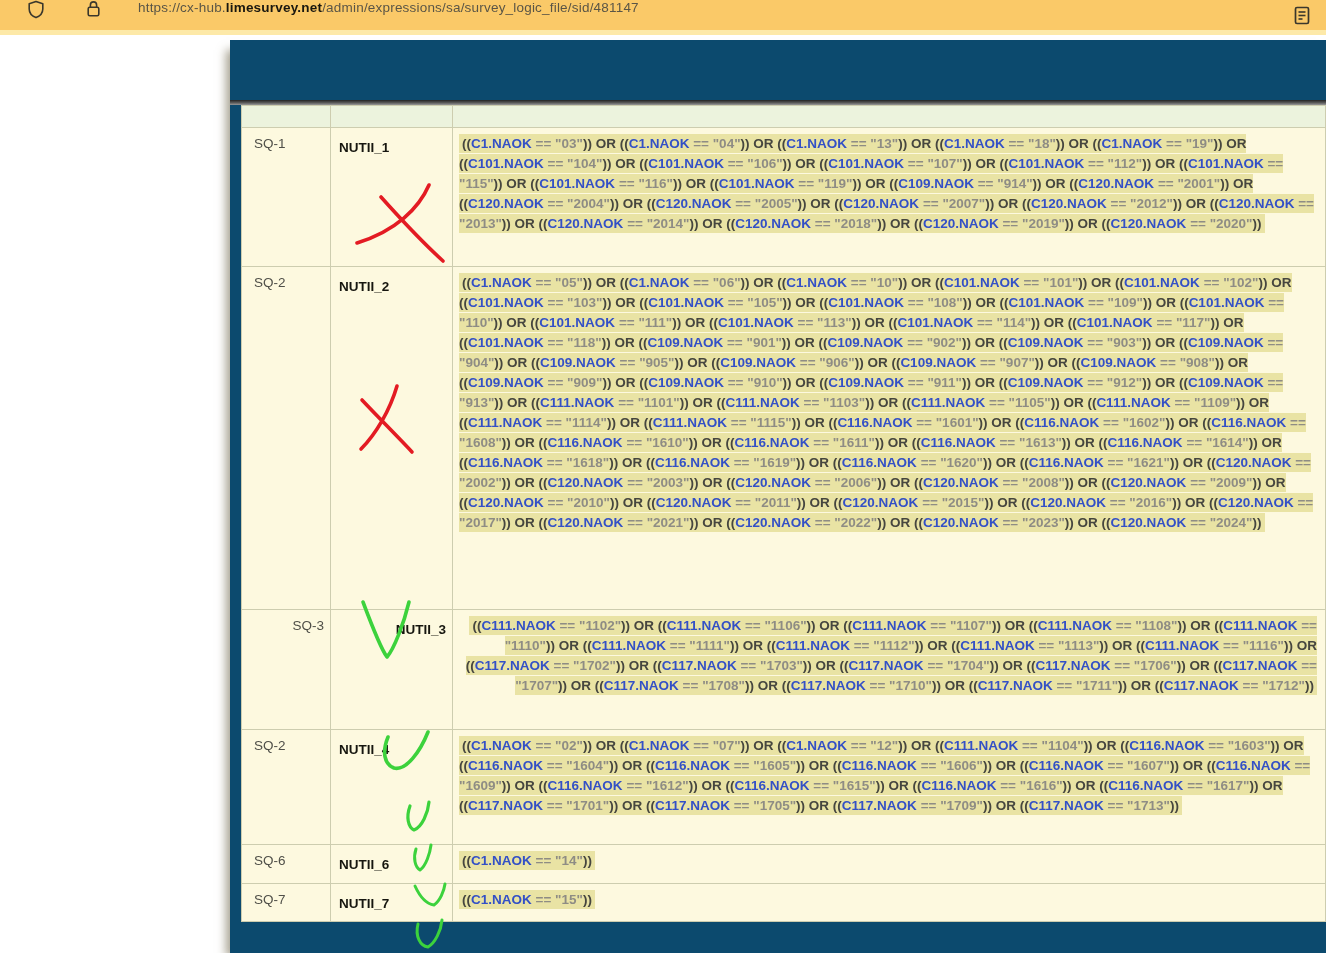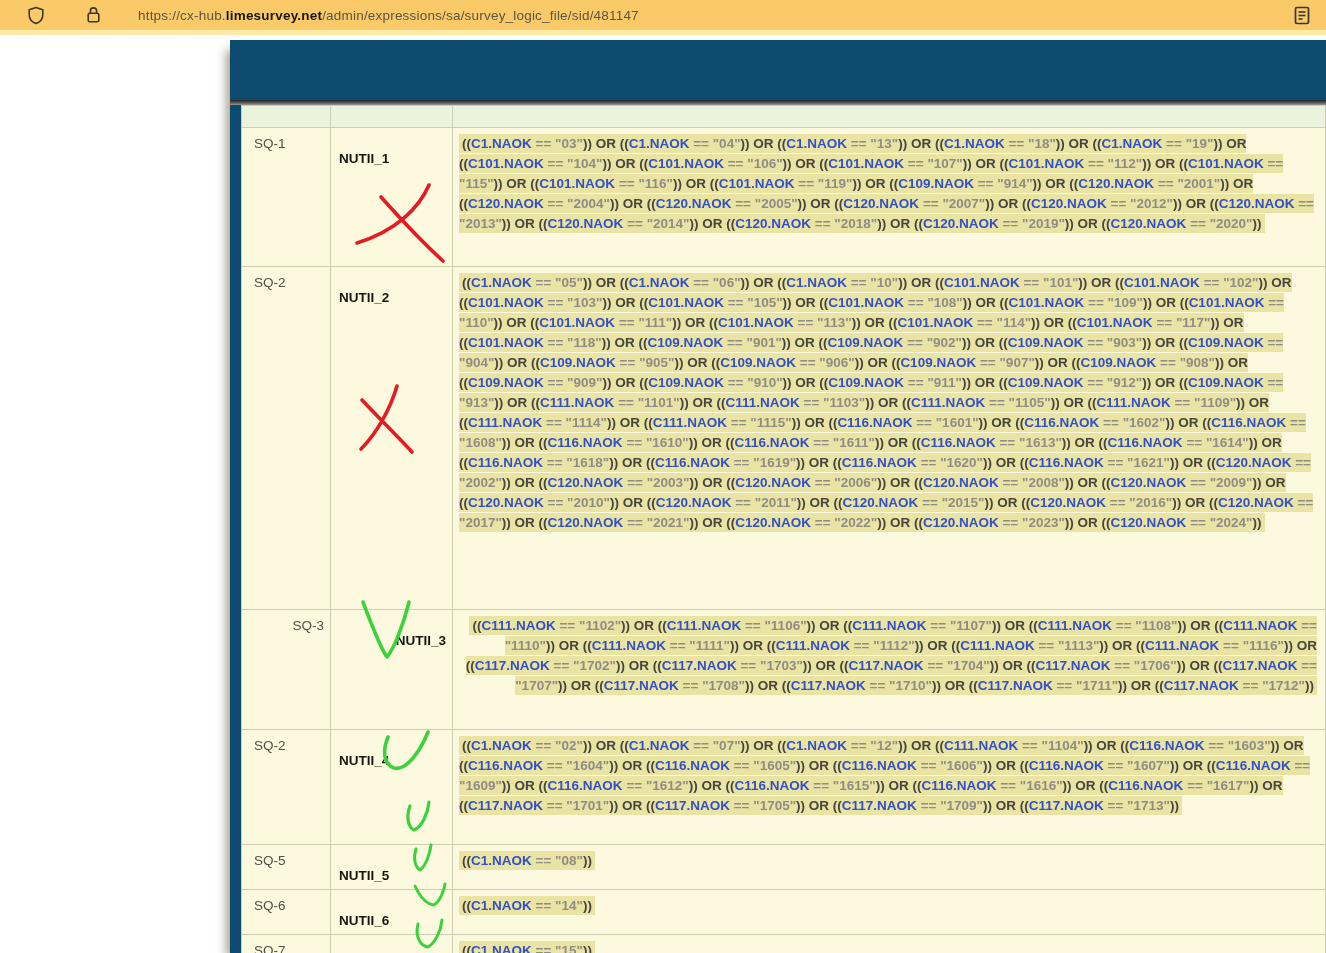--- a/index.html
+++ b/index.html
@@ -3,21 +3,21 @@
 <meta charset="utf-8">
 <style>
   html,body{margin:0;padding:0;}
   body{
     width:1326px;height:953px;position:relative;overflow:hidden;
     background:#ffffff;font-family:"Liberation Sans",sans-serif;
   }
   
   .browser-bar{
     position:absolute;top:0;left:0;width:1326px;height:30px;
-    display:flex;align-items:center;
+    display:flex;align-items:flex-start;
   }
   .bar-strip{position:absolute;top:30px;left:0;width:1326px;height:5px;}
   .bar-icon{flex:0 0 auto;display:flex;align-items:center;justify-content:center;}
   .shield-wrap{margin-left:27px;}
   .lock-wrap{margin-left:41px;}
   .url-text{margin-left:37px;font-size:13.5px;letter-spacing:.2px;white-space:nowrap;}
   .url-dim{color:#5a5546;}
   .url-domain{color:#19170f;font-weight:bold;}
   .reader-wrap{position:absolute;right:16px;top:6px;}
   
@@ -32,21 +32,21 @@
   }
   
   table.logic{
     position:absolute;left:11px;top:65px;width:1085px;
     border-collapse:collapse;table-layout:fixed;
   }
   table.logic th,table.logic td{border:1px solid #cdcdaf;}
   table.logic thead th{background:#ecf3dd;height:21px;padding:0;}
   table.logic td{background:#fdf9df;vertical-align:top;}
   td.c1{padding:8px 6px 6px 12px;font-size:13.5px;color:#4f4f48;}
-  td.c2{padding:23px 6px 6px 8px;font-size:13.5px;font-weight:bold;color:#16160f;}
+  td.c2{padding:12px 6px 6px 8px;font-size:13.5px;font-weight:bold;color:#16160f;}
   td.c3{padding:6px 8px 6px 6px;}
   .expr{
     font-size:13.5px;font-weight:bold;line-height:20px;
     background:var(--expr-bg,#e9e3a4);padding:2px 3px;color:var(--plain-color,#46463f);
   }
   .tok-var{color:var(--var-color,#3350c6);}
   .tok-str,.tok-op{color:var(--str-color,#8e8c84);}
   
   svg.annot-layer{position:absolute;left:0;top:0;pointer-events:none;}
   .annot-path{fill:none;stroke-linecap:round;stroke-linejoin:round;}
@@ -110,25 +110,20 @@
           <td class="c1">SQ-3</td>
           <td class="c2">NUTII_3</td>
           <td class="c3"><span class="expr"><span class="tok-plain">((</span><span class="tok-var">C111.NAOK</span><span class="tok-plain"> </span><span class="tok-op">==</span><span class="tok-plain"> </span><span class="tok-str">"1102"</span><span class="tok-plain">)) OR ((</span><span class="tok-var">C111.NAOK</span><span class="tok-plain"> </span><span class="tok-op">==</span><span class="tok-plain"> </span><span class="tok-str">"1106"</span><span class="tok-plain">)) OR ((</span><span class="tok-var">C111.NAOK</span><span class="tok-plain"> </span><span class="tok-op">==</span><span class="tok-plain"> </span><span class="tok-str">"1107"</span><span class="tok-plain">)) OR ((</span><span class="tok-var">C111.NAOK</span><span class="tok-plain"> </span><span class="tok-op">==</span><span class="tok-plain"> </span><span class="tok-str">"1108"</span><span class="tok-plain">)) OR ((</span><span class="tok-var">C111.NAOK</span><span class="tok-plain"> </span><span class="tok-op">==</span><span class="tok-plain"> </span><span class="tok-str">"1110"</span><span class="tok-plain">)) OR ((</span><span class="tok-var">C111.NAOK</span><span class="tok-plain"> </span><span class="tok-op">==</span><span class="tok-plain"> </span><span class="tok-str">"1111"</span><span class="tok-plain">)) OR ((</span><span class="tok-var">C111.NAOK</span><span class="tok-plain"> </span><span class="tok-op">==</span><span class="tok-plain"> </span><span class="tok-str">"1112"</span><span class="tok-plain">)) OR ((</span><span class="tok-var">C111.NAOK</span><span class="tok-plain"> </span><span class="tok-op">==</span><span class="tok-plain"> </span><span class="tok-str">"1113"</span><span class="tok-plain">)) OR ((</span><span class="tok-var">C111.NAOK</span><span class="tok-plain"> </span><span class="tok-op">==</span><span class="tok-plain"> </span><span class="tok-str">"1116"</span><span class="tok-plain">)) OR ((</span><span class="tok-var">C117.NAOK</span><span class="tok-plain"> </span><span class="tok-op">==</span><span class="tok-plain"> </span><span class="tok-str">"1702"</span><span class="tok-plain">)) OR ((</span><span class="tok-var">C117.NAOK</span><span class="tok-plain"> </span><span class="tok-op">==</span><span class="tok-plain"> </span><span class="tok-str">"1703"</span><span class="tok-plain">)) OR ((</span><span class="tok-var">C117.NAOK</span><span class="tok-plain"> </span><span class="tok-op">==</span><span class="tok-plain"> </span><span class="tok-str">"1704"</span><span class="tok-plain">)) OR ((</span><span class="tok-var">C117.NAOK</span><span class="tok-plain"> </span><span class="tok-op">==</span><span class="tok-plain"> </span><span class="tok-str">"1706"</span><span class="tok-plain">)) OR ((</span><span class="tok-var">C117.NAOK</span><span class="tok-plain"> </span><span class="tok-op">==</span><span class="tok-plain"> </span><span class="tok-str">"1707"</span><span class="tok-plain">)) OR ((</span><span class="tok-var">C117.NAOK</span><span class="tok-plain"> </span><span class="tok-op">==</span><span class="tok-plain"> </span><span class="tok-str">"1708"</span><span class="tok-plain">)) OR ((</span><span class="tok-var">C117.NAOK</span><span class="tok-plain"> </span><span class="tok-op">==</span><span class="tok-plain"> </span><span class="tok-str">"1710"</span><span class="tok-plain">)) OR ((</span><span class="tok-var">C117.NAOK</span><span class="tok-plain"> </span><span class="tok-op">==</span><span class="tok-plain"> </span><span class="tok-str">"1711"</span><span class="tok-plain">)) OR ((</span><span class="tok-var">C117.NAOK</span><span class="tok-plain"> </span><span class="tok-op">==</span><span class="tok-plain"> </span><span class="tok-str">"1712"</span><span class="tok-plain">))</span></span></td>
         </tr>
         <tr style="height: 115px;">
           <td class="c1">SQ-2</td>
           <td class="c2">NUTII_4</td>
           <td class="c3"><span class="expr"><span class="tok-plain">((</span><span class="tok-var">C1.NAOK</span><span class="tok-plain"> </span><span class="tok-op">==</span><span class="tok-plain"> </span><span class="tok-str">"02"</span><span class="tok-plain">)) OR ((</span><span class="tok-var">C1.NAOK</span><span class="tok-plain"> </span><span class="tok-op">==</span><span class="tok-plain"> </span><span class="tok-str">"07"</span><span class="tok-plain">)) OR ((</span><span class="tok-var">C1.NAOK</span><span class="tok-plain"> </span><span class="tok-op">==</span><span class="tok-plain"> </span><span class="tok-str">"12"</span><span class="tok-plain">)) OR ((</span><span class="tok-var">C111.NAOK</span><span class="tok-plain"> </span><span class="tok-op">==</span><span class="tok-plain"> </span><span class="tok-str">"1104"</span><span class="tok-plain">)) OR ((</span><span class="tok-var">C116.NAOK</span><span class="tok-plain"> </span><span class="tok-op">==</span><span class="tok-plain"> </span><span class="tok-str">"1603"</span><span class="tok-plain">)) OR ((</span><span class="tok-var">C116.NAOK</span><span class="tok-plain"> </span><span class="tok-op">==</span><span class="tok-plain"> </span><span class="tok-str">"1604"</span><span class="tok-plain">)) OR ((</span><span class="tok-var">C116.NAOK</span><span class="tok-plain"> </span><span class="tok-op">==</span><span class="tok-plain"> </span><span class="tok-str">"1605"</span><span class="tok-plain">)) OR ((</span><span class="tok-var">C116.NAOK</span><span class="tok-plain"> </span><span class="tok-op">==</span><span class="tok-plain"> </span><span class="tok-str">"1606"</span><span class="tok-plain">)) OR ((</span><span class="tok-var">C116.NAOK</span><span class="tok-plain"> </span><span class="tok-op">==</span><span class="tok-plain"> </span><span class="tok-str">"1607"</span><span class="tok-plain">)) OR ((</span><span class="tok-var">C116.NAOK</span><span class="tok-plain"> </span><span class="tok-op">==</span><span class="tok-plain"> </span><span class="tok-str">"1609"</span><span class="tok-plain">)) OR ((</span><span class="tok-var">C116.NAOK</span><span class="tok-plain"> </span><span class="tok-op">==</span><span class="tok-plain"> </span><span class="tok-str">"1612"</span><span class="tok-plain">)) OR ((</span><span class="tok-var">C116.NAOK</span><span class="tok-plain"> </span><span class="tok-op">==</span><span class="tok-plain"> </span><span class="tok-str">"1615"</span><span class="tok-plain">)) OR ((</span><span class="tok-var">C116.NAOK</span><span class="tok-plain"> </span><span class="tok-op">==</span><span class="tok-plain"> </span><span class="tok-str">"1616"</span><span class="tok-plain">)) OR ((</span><span class="tok-var">C116.NAOK</span><span class="tok-plain"> </span><span class="tok-op">==</span><span class="tok-plain"> </span><span class="tok-str">"1617"</span><span class="tok-plain">)) OR ((</span><span class="tok-var">C117.NAOK</span><span class="tok-plain"> </span><span class="tok-op">==</span><span class="tok-plain"> </span><span class="tok-str">"1701"</span><span class="tok-plain">)) OR ((</span><span class="tok-var">C117.NAOK</span><span class="tok-plain"> </span><span class="tok-op">==</span><span class="tok-plain"> </span><span class="tok-str">"1705"</span><span class="tok-plain">)) OR ((</span><span class="tok-var">C117.NAOK</span><span class="tok-plain"> </span><span class="tok-op">==</span><span class="tok-plain"> </span><span class="tok-str">"1709"</span><span class="tok-plain">)) OR ((</span><span class="tok-var">C117.NAOK</span><span class="tok-plain"> </span><span class="tok-op">==</span><span class="tok-plain"> </span><span class="tok-str">"1713"</span><span class="tok-plain">))</span></span></td>
         </tr>
         <tr style="height: 39px;">
-          <td class="c1">SQ-5</td>
-          <td class="c2">NUTII_5</td>
-          <td class="c3"><span class="expr"><span class="tok-plain">((</span><span class="tok-var">C1.NAOK</span><span class="tok-plain"> </span><span class="tok-op">==</span><span class="tok-plain"> </span><span class="tok-str">"08"</span><span class="tok-plain">))</span></span></td>
-        </tr>
-        <tr style="height: 39px;">
           <td class="c1">SQ-6</td>
           <td class="c2">NUTII_6</td>
           <td class="c3"><span class="expr"><span class="tok-plain">((</span><span class="tok-var">C1.NAOK</span><span class="tok-plain"> </span><span class="tok-op">==</span><span class="tok-plain"> </span><span class="tok-str">"14"</span><span class="tok-plain">))</span></span></td>
         </tr>
         <tr style="height: 38px;">
           <td class="c1">SQ-7</td>
           <td class="c2">NUTII_7</td>
           <td class="c3"><span class="expr"><span class="tok-plain">((</span><span class="tok-var">C1.NAOK</span><span class="tok-plain"> </span><span class="tok-op">==</span><span class="tok-plain"> </span><span class="tok-str">"15"</span><span class="tok-plain">))</span></span></td>
         </tr>
       </tbody>

